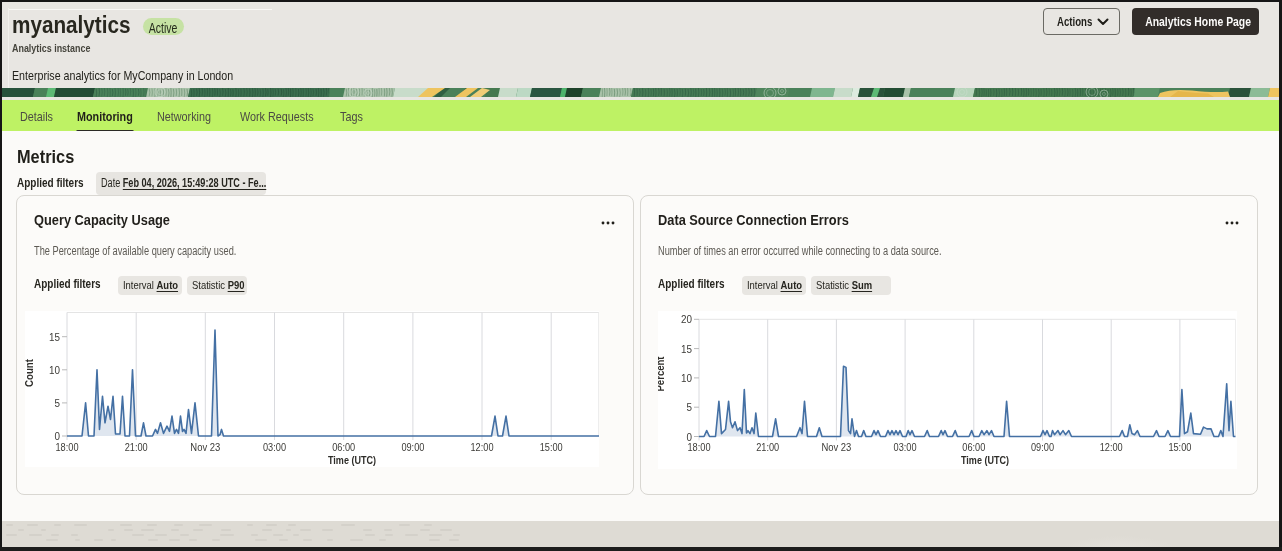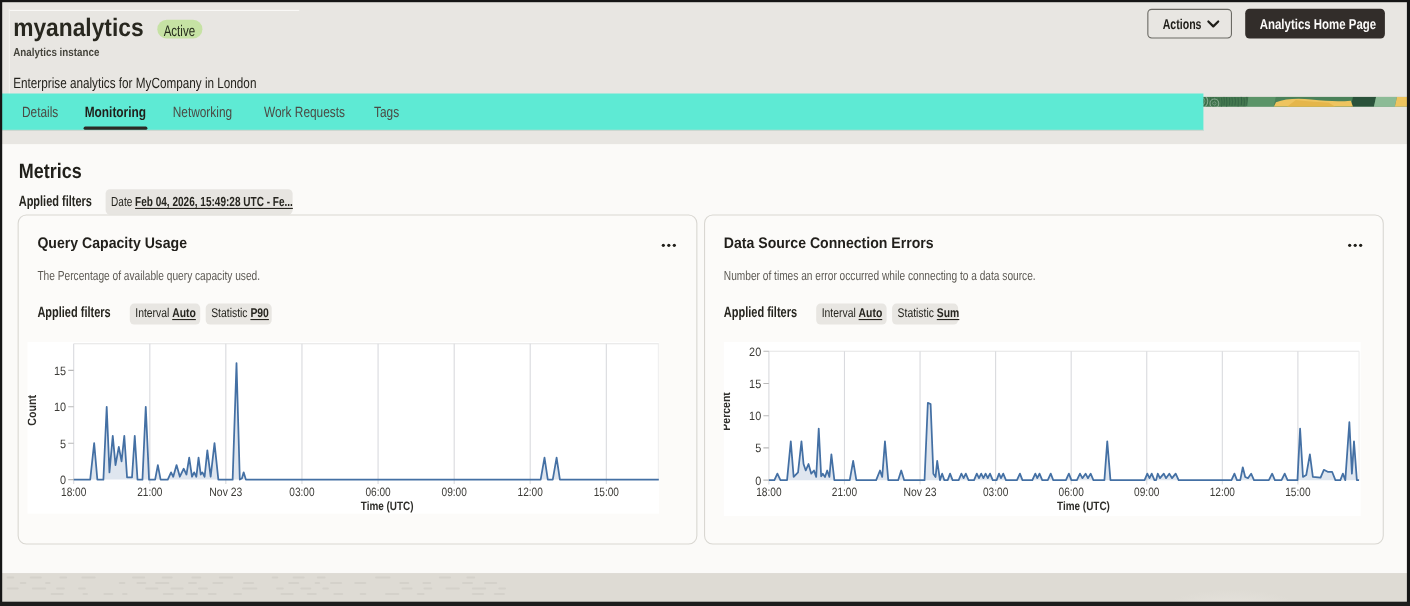--- a/index.html
+++ b/index.html
@@ -16,21 +16,21 @@
   #subt { left:12px; top:42px; font-size:10.5px; font-weight:bold; color:#45443c; transform:scaleX(0.85); transform-origin:left top; white-space:nowrap;}
   #desc { left:12px; top:68px; font-size:13.5px; color:#23221c; transform:scaleX(0.79); transform-origin:left top; white-space:nowrap;}
   #btn-actions { left:1043px; top:8px; width:77px; height:27px; border:1px solid #6b6a64; border-radius:4px;
           font-size:13px; font-weight:bold; color:#1f1e19; text-align:left; line-height:25px; padding-left:13px;}
   #btn-actions span { display:inline-block; transform:scaleX(0.74); transform-origin:left center; white-space:nowrap;}
   #btn-actions svg { position:absolute; right:10px; top:9px; }
   #btn-home { left:1132px; top:8px; width:127px; height:27px; background:#322d2a; border-radius:4px;
           font-size:13px; font-weight:bold; color:#fcfbfa; text-align:center; line-height:27px;}
   #btn-home span { display:inline-block; transform:scaleX(0.8); transform-origin:center; white-space:nowrap;}
   #banner { left:0; top:88px; width:1282px; height:9px; }
-  #tabbar { left:0; top:85px; width:1094px; height:34px; background:#5eead4; border-bottom:1px solid #d7d5d0; }
+  #tabbar { left:0; top:100px; width:1282px; height:34px; background:#bef264; border-bottom:1px solid #d7d5d0; }
   .tab { position:absolute; top:9px; font-size:13.5px; color:#4b4a44; transform:scaleX(0.8); transform-origin:left top; white-space:nowrap;}
   #tab-mon { font-weight:bold; color:#201f1a; }
   #tabu { left:76px; top:30px; width:58px; height:3px; background:#2b2a25; border-radius:2px; }
   #content { left:0; top:131px; width:1282px; height:390px; background:#fbfaf8; }
   #mhead { left:17px; top:146px; font-size:19px; font-weight:bold; color:#201f1a; transform:scaleX(0.86); transform-origin:left top; white-space:nowrap;}
   #pfilters { left:17px; top:175px; font-size:13.5px; font-weight:bold; color:#26251f; transform:scaleX(0.74); transform-origin:left top; white-space:nowrap;}
   #datechip { left:96px; top:172px; width:170px; height:23px; background:#e7e5e1; border-radius:4px; padding:0 5px;
       font-size:12px; color:#26251f; line-height:23px; white-space:nowrap;}
   #datechip > span { display:inline-block; transform:scaleX(0.76); transform-origin:left center;}
   #datechip u { font-weight:bold; text-underline-offset:2px; }
@@ -427,21 +427,21 @@
   <div class="card" id="card2">
     <div class="ctitle">Data Source Connection Errors</div>
     <svg class="cdots" style="left:584px;" viewBox="0 0 14 4">
       <circle cx="2" cy="2" r="1.45" fill="#201f1a"></circle>
       <circle cx="7" cy="2" r="1.45" fill="#201f1a"></circle>
       <circle cx="12" cy="2" r="1.45" fill="#201f1a"></circle>
     </svg>
     <div class="cdesc">Number of times an error occurred while connecting to a data source.</div>
     <div class="cfilt">Applied filters</div>
     <div class="chip" style="left:101px;width:64px;"><span>Interval <u>Auto</u></span></div>
-    <div class="chip" style="left:170px;width:60px;"><span>Statistic <u>Sum</u></span></div>
+    <div class="chip" style="left:170px;width:80px;"><span>Statistic <u>Sum</u></span></div>
     <div class="chartbox" id="chart2">
       <svg width="579" height="158" viewBox="0 0 579 158">
         <line x1="41.0" y1="8.3" x2="577.5" y2="8.3" stroke="#e4e4e4" stroke-width="1"></line>
         <line x1="577.5" y1="8.3" x2="577.5" y2="125.5" stroke="#ededed" stroke-width="1"></line>
         <line x1="41.0" y1="8.3" x2="41.0" y2="129.5" stroke="#d9dade" stroke-width="1"></line>
         <line x1="109.7" y1="8.3" x2="109.7" y2="129.5" stroke="#d9dade" stroke-width="1"></line>
         <line x1="178.4" y1="8.3" x2="178.4" y2="129.5" stroke="#d9dade" stroke-width="1"></line>
         <line x1="247.1" y1="8.3" x2="247.1" y2="129.5" stroke="#d9dade" stroke-width="1"></line>
         <line x1="315.8" y1="8.3" x2="315.8" y2="129.5" stroke="#d9dade" stroke-width="1"></line>
         <line x1="384.5" y1="8.3" x2="384.5" y2="129.5" stroke="#d9dade" stroke-width="1"></line>

